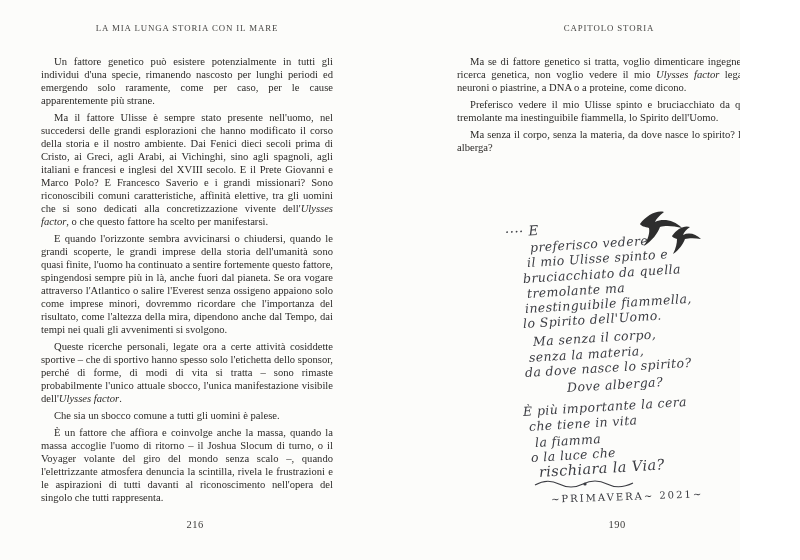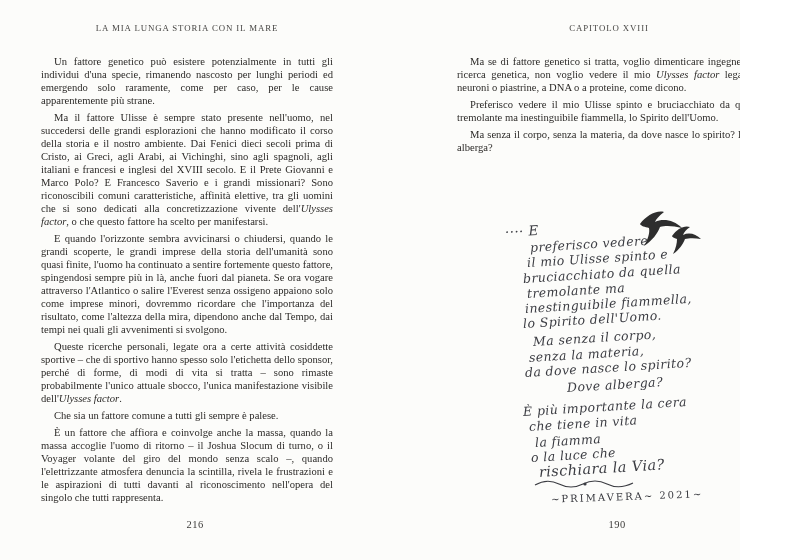--- a/index.html
+++ b/index.html
@@ -70,28 +70,28 @@
 
 <div class="spread">
 
   <section class="page left">
     <div class="running-header">LA MIA LUNGA STORIA CON IL MARE</div>
     <div class="body-text">
         <p class="para"><span>Un fattore genetico può esistere potenzialmente in tutti gli individui d'una specie, rimanendo nascosto per lunghi periodi ed emergendo solo raramente, come per caso, per le cause apparentemente più strane.</span></p>
         <p class="para"><span>Ma il fattore Ulisse è sempre stato presente nell'uomo, nel succedersi delle grandi esplorazioni che hanno modificato il corso della storia e il nostro ambiente. Dai Fenici dieci secoli prima di Cristo, ai Greci, agli Arabi, ai Vichinghi, sino agli spagnoli, agli italiani e francesi e inglesi del XVIII secolo. E il Prete Giovanni e Marco Polo? E Francesco Saverio e i grandi missionari? Sono riconoscibili comuni caratteristiche, affinità elettive, tra gli uomini che si sono dedicati alla concretizzazione vivente dell'</span><em>Ulysses factor</em><span>, o che questo fattore ha scelto per manifestarsi.</span></p>
         <p class="para"><span>E quando l'orizzonte sembra avvicinarsi o chiudersi, quando le grandi scoperte, le grandi imprese della storia dell'umanità sono quasi finite, l'uomo ha continuato a sentire fortemente questo fattore, spingendosi sempre più in là, anche fuori dal pianeta. Se ora vogare attraverso l'Atlantico o salire l'Everest senza ossigeno appaiono solo come imprese minori, dovremmo ricordare che l'importanza del risultato, come l'altezza della mira, dipendono anche dal Tempo, dai tempi nei quali gli avvenimenti si svolgono.</span></p>
         <p class="para"><span>Queste ricerche personali, legate ora a certe attività cosiddette sportive – che di sportivo hanno spesso solo l'etichetta dello sponsor, perché di forme, di modi di vita si tratta – sono rimaste probabilmente l'unico attuale sbocco, l'unica manifestazione visibile dell'</span><em>Ulysses factor</em><span>.</span></p>
-        <p class="para"><span>Che sia un fattore comune a tutti gli sempre è palese.</span></p>
+        <p class="para"><span>Che sia un sbocco comune a tutti gli uomini è palese.</span></p>
         <p class="para"><span>È un fattore che affiora e coinvolge anche la massa, quando la massa accoglie l'uomo di ritorno – il Joshua Slocum di turno, o il Voyager volante del giro del mondo senza scalo –, quando l'elettrizzante atmosfera denuncia la scintilla, rivela le frustrazioni e le aspirazioni di tutti davanti al riconoscimento nell'opera del singolo che tutti rappresenta.</span></p>
       </div>
     <div class="page-number">216</div>
   </section>
 
   <section class="page right">
-    <div class="running-header">CAPITOLO XVIII</div>
+    <div class="running-header">CAPITOLO STORIA</div>
     <div class="body-text">
         <p class="para"><span>Ma se di fattore genetico si tratta, voglio dimenticare ingegneria e ricerca genetica, non voglio vedere il mio </span><em>Ulysses factor</em><span> legato a neuroni o piastrine, a DNA o a proteine, come dicono.</span></p>
         <p class="para"><span>Preferisco vedere il mio Ulisse spinto e bruciacchiato da quella tremolante ma inestinguibile fiammella, lo Spirito dell'Uomo.</span></p>
         <p class="para"><span>Ma senza il corpo, senza la materia, da dove nasce lo spirito? Dove alberga?</span></p>
       </div>
 
     <span class="bird large">
       <svg width="52" height="42" viewBox="0 0 52 42" aria-hidden="true">
         <path d="M4 16 C10 8 20 2 28 4 C23 8 20 11 19 14 C27 10 38 12 46 20 C38 18 30 17 24 19 C22 25 16 33 8 38 C12 31 14 25 13 20 C9 19 5 18 4 16 Z" fill="#2e2e2e"></path>
       </svg>

